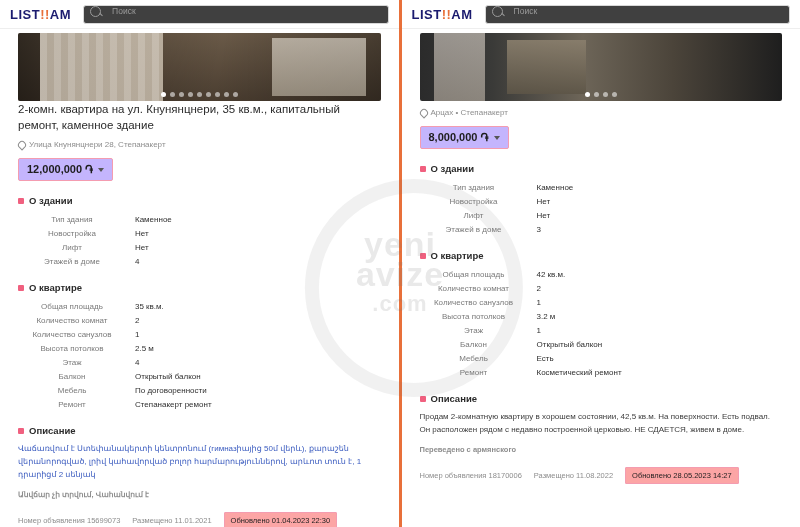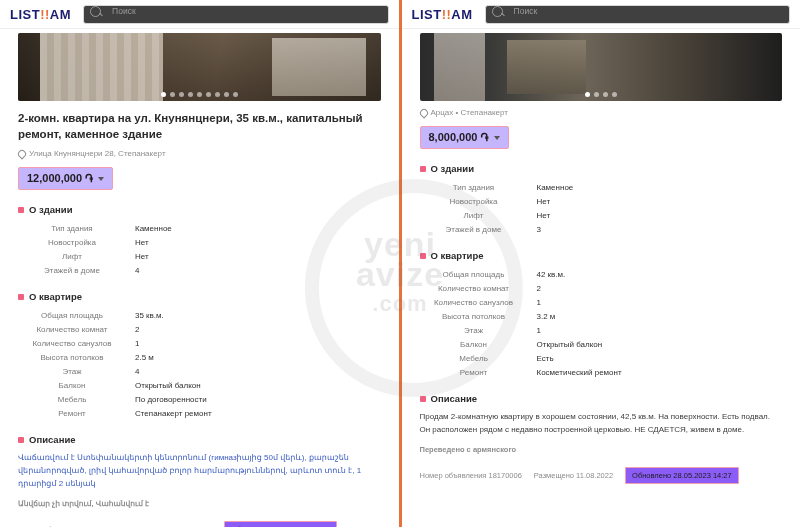--- a/index.html
+++ b/index.html
@@ -147,22 +147,22 @@
     border-radius: 50%;
     background: rgba(255,255,255,0.55);
   }
   .dot.active { background: #ffffff; }
   
   .content { padding: 0 18px; }
   .ad-title {
     font-size: 11.5px;
     color: #2b2b2b;
     line-height: 16px;
-    margin-top: 9px;
-    font-weight: bold;
+    margin-top: 0;
+    font-weight: normal;
   }
   .address {
     display: flex;
     align-items: center;
     gap: 3px;
     margin-top: 7px;
     font-size: 8px;
     color: #8d8d8d;
   }
   .pin-icon {
@@ -250,21 +250,21 @@
     display: flex;
     align-items: center;
     gap: 12px;
     font-size: 7.5px;
     color: #8d8d8d;
     margin-top: 12px;
     padding-bottom: 10px;
     flex-wrap: wrap;
   }
   .updated-badge {
-    background: #8b5cf6;
+    background: #fca5a5;
     border: 1px solid #f49cb0;
     color: #1d1d1d;
     font-size: 7.5px;
     padding: 3px 6px;
     border-radius: 1px;
   }
   
   .watermark {
     position: absolute;
     left: 50%;

